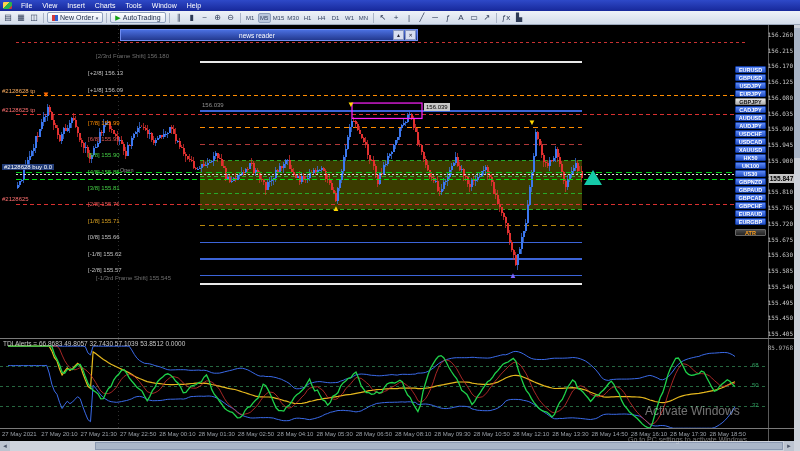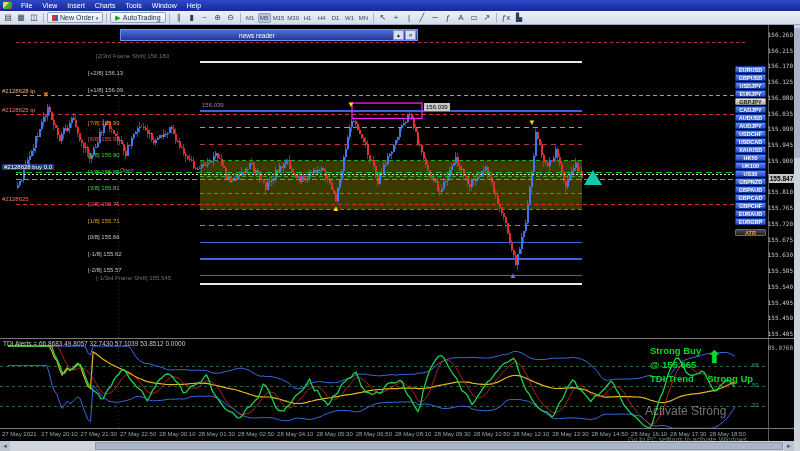--- a/index.html
+++ b/index.html
@@ -852,27 +852,20 @@
         <line x1="0" y1="47.104000000000006" x2="766" y2="47.104000000000006" stroke="#2f7f4f" stroke-width="0.8" stroke-dasharray="3,3" shape-rendering="crispEdges"></line>
         <line x1="0" y1="67.048" x2="766" y2="67.048" stroke="#2f7f4f" stroke-width="0.8" stroke-dasharray="3,3" shape-rendering="crispEdges"></line>
         <line x1="118" y1="0" x2="118" y2="89" stroke="#3c3c3c" stroke-width="0.8" stroke-dasharray="1,3" shape-rendering="crispEdges"></line>
         <polyline points="8.0,7.2 10.6,7.2 13.2,7.2 15.7,7.2 18.3,7.2 20.9,7.2 23.5,7.2 26.0,7.2 28.6,7.2 31.2,7.2 33.8,7.2 36.4,7.2 38.9,7.2 41.5,7.2 44.1,7.2 46.7,7.2 49.2,7.2 51.8,7.2 54.4,7.2 57.0,7.2 59.6,7.2 62.1,7.2 64.7,7.2 67.3,7.2 69.9,7.2 72.5,7.2 75.0,7.2 77.6,7.2 80.2,7.2 82.8,7.2 85.3,7.6 87.9,13.9 90.5,16.0 93.1,7.2 95.7,7.2 98.2,7.2 100.8,7.2 103.4,7.2 106.0,7.2 108.5,7.2 111.1,7.2 113.7,7.2 116.3,7.2 118.9,7.2 121.4,7.2 124.0,7.2 126.6,7.2 129.2,7.2 131.7,10.9 134.3,15.4 136.9,19.1 139.5,21.5 142.1,23.1 144.6,24.3 147.2,24.5 149.8,24.9 152.4,25.6 154.9,26.6 157.5,27.2 160.1,27.9 162.7,28.8 165.3,29.9 167.8,30.7 170.4,31.0 173.0,30.9 175.6,30.8 178.1,30.7 180.7,30.7 183.3,30.7 185.9,30.8 188.5,31.2 191.0,31.3 193.6,31.3 196.2,31.2 198.8,31.1 201.4,31.4 203.9,31.2 206.5,31.6 209.1,32.6 211.7,33.7 214.2,34.2 216.8,34.2 219.4,34.1 222.0,33.5 224.6,32.8 227.1,32.2 229.7,31.6 232.3,31.0 234.9,30.2 237.4,29.6 240.0,29.2 242.6,29.3 245.2,30.0 247.8,30.9 250.3,32.2 252.9,33.7 255.5,35.2 258.1,36.5 260.6,37.2 263.2,37.0 265.8,37.5 268.4,37.5 271.0,37.6 273.5,38.1 276.1,38.6 278.7,39.5 281.3,40.2 283.8,41.5 286.4,42.7 289.0,44.3 291.6,46.7 294.2,49.0 296.7,49.8 299.3,49.7 301.9,49.1 304.5,48.2 307.0,46.2 309.6,44.3 312.2,43.8 314.8,43.1 317.4,42.7 319.9,42.6 322.5,42.9 325.1,43.3 327.7,43.6 330.3,43.8 332.8,43.7 335.4,43.6 338.0,43.3 340.6,42.1 343.1,41.4 345.7,40.1 348.3,39.5 350.9,38.9 353.5,37.3 356.0,35.8 358.6,35.3 361.2,35.0 363.8,35.2 366.3,35.4 368.9,35.9 371.5,36.3 374.1,36.4 376.7,36.7 379.2,36.8 381.8,36.7 384.4,36.4 387.0,36.2 389.5,35.8 392.1,35.6 394.7,35.9 397.3,36.1 399.9,35.5 402.4,35.3 405.0,35.3 407.6,35.4 410.2,35.4 412.7,35.2 415.3,35.1 417.9,34.1 420.5,34.1 423.1,33.9 425.6,33.4 428.2,32.3 430.8,30.7 433.4,29.0 436.0,26.8 438.5,24.7 441.1,23.0 443.7,21.8 446.3,20.7 448.8,19.9 451.4,19.3 454.0,18.9 456.6,18.7 459.2,18.7 461.7,18.7 464.3,18.7 466.9,18.7 469.5,18.5 472.0,18.3 474.6,18.4 477.2,18.7 479.8,18.8 482.4,18.9 484.9,19.0 487.5,19.1 490.1,18.9 492.7,18.3 495.2,17.6 497.8,17.0 500.4,16.3 503.0,15.7 505.6,15.8 508.1,15.0 510.7,13.8 513.3,12.7 515.9,12.4 518.4,12.8 521.0,13.7 523.6,15.0 526.2,16.6 528.8,18.2 531.3,19.4 533.9,20.1 536.5,20.4 539.1,20.5 541.6,20.5 544.2,20.5 546.8,20.2 549.4,19.7 552.0,19.4 554.5,19.2 557.1,19.2 559.7,19.2 562.3,19.2 564.9,19.1 567.4,19.0 570.0,18.8 572.6,18.5 575.2,18.7 577.7,19.1 580.3,19.8 582.9,20.8 585.5,22.0 588.1,23.8 590.6,25.9 593.2,28.2 595.8,30.8 598.4,34.0 600.9,37.5 603.5,40.2 606.1,41.1 608.7,41.4 611.3,40.5 613.8,40.4 616.4,40.2 619.0,40.1 621.6,40.1 624.1,40.1 626.7,40.1 629.3,40.0 631.9,39.9 634.5,39.7 637.0,39.5 639.6,39.2 642.2,38.4 644.8,37.6 647.3,36.9 649.9,36.4 652.5,37.0 655.1,38.0 657.7,39.1 660.2,40.5 662.8,40.8 665.4,39.7 668.0,37.9 670.5,35.2 673.1,32.0 675.7,28.3 678.3,25.4 680.9,23.2 683.4,21.7 686.0,20.6 688.6,19.7 691.2,19.0 693.8,18.4 696.3,17.8 698.9,17.4 701.5,16.3 704.1,15.5 706.6,14.9 709.2,14.4 711.8,14.2 714.4,14.1 717.0,13.9 719.5,13.7 722.1,13.5 724.7,13.5 727.3,13.7 729.8,14.5 732.4,15.7 735.0,17.5" fill="none" stroke="#3a6ae8" stroke-width="1"></polyline>
         <polyline points="8.0,26.6 10.6,26.6 13.2,26.6 15.7,26.6 18.3,26.6 20.9,26.6 23.5,26.6 26.0,26.6 28.6,26.6 31.2,26.6 33.8,26.6 36.4,26.6 38.9,26.6 41.5,26.6 44.1,26.6 46.7,26.4 49.2,34.0 51.8,45.2 54.4,52.0 57.0,55.4 59.6,63.5 62.1,69.5 64.7,65.5 67.3,62.2 69.9,64.7 72.5,63.0 75.0,60.3 77.6,57.7 80.2,59.7 82.8,67.6 85.3,74.2 87.9,80.6 90.5,82.7 93.1,46.2 95.7,49.2 98.2,52.5 100.8,55.9 103.4,58.6 106.0,60.3 108.5,61.8 111.1,62.7 113.7,63.0 116.3,63.3 118.9,63.0 121.4,62.6 124.0,62.0 126.6,61.5 129.2,60.7 131.7,59.8 134.3,58.4 136.9,57.6 139.5,57.4 142.1,57.9 144.6,59.0 147.2,60.7 149.8,61.2 152.4,61.7 154.9,61.7 157.5,61.6 160.1,61.5 162.7,61.2 165.3,60.7 167.8,60.3 170.4,60.2 173.0,60.2 175.6,60.1 178.1,60.0 180.7,59.9 183.3,60.1 185.9,59.6 188.5,58.4 191.0,57.6 193.6,57.5 196.2,57.3 198.8,57.2 201.4,57.2 203.9,57.3 206.5,57.1 209.1,57.0 211.7,57.3 214.2,57.9 216.8,59.1 219.4,60.4 222.0,62.3 224.6,64.1 227.1,66.0 229.7,67.7 232.3,69.1 234.9,70.7 237.4,73.0 240.0,75.0 242.6,76.6 245.2,77.5 247.8,78.3 250.3,78.9 252.9,79.0 255.5,78.9 258.1,78.8 260.6,78.6 263.2,78.7 265.8,78.6 268.4,78.6 271.0,78.8 273.5,79.1 276.1,80.0 278.7,80.6 281.3,81.3 283.8,81.7 286.4,81.7 289.0,81.6 291.6,80.6 294.2,79.6 296.7,79.2 299.3,79.2 301.9,79.5 304.5,79.7 307.0,80.3 309.6,80.6 312.2,80.1 314.8,79.5 317.4,78.7 319.9,77.9 322.5,76.7 325.1,75.3 327.7,74.5 330.3,73.3 332.8,72.8 335.4,72.1 338.0,71.5 340.6,71.5 343.1,71.3 345.7,71.6 348.3,71.7 350.9,72.0 353.5,72.5 356.0,72.9 358.6,72.5 361.2,71.9 363.8,70.4 366.3,69.3 368.9,67.6 371.5,66.5 374.1,65.5 376.7,64.4 379.2,64.2 381.8,63.8 384.4,63.6 387.0,63.4 389.5,63.3 392.1,63.3 394.7,63.2 397.3,63.2 399.9,63.0 402.4,62.9 405.0,63.1 407.6,62.8 410.2,62.8 412.7,63.3 415.3,63.3 417.9,65.4 420.5,65.4 423.1,65.1 425.6,65.0 428.2,65.3 430.8,65.8 433.4,66.6 436.0,67.5 438.5,68.4 441.1,69.1 443.7,69.5 446.3,69.6 448.8,69.3 451.4,68.9 454.0,68.2 456.6,67.8 459.2,67.2 461.7,67.3 464.3,67.3 466.9,67.5 469.5,68.3 472.0,69.9 474.6,70.5 477.2,71.2 479.8,71.4 482.4,71.6 484.9,71.7 487.5,71.7 490.1,71.6 492.7,70.9 495.2,70.2 497.8,69.1 500.4,67.4 503.0,65.3 505.6,62.1 508.1,61.0 510.7,60.5 513.3,60.4 515.9,60.4 518.4,60.5 521.0,60.7 523.6,61.4 526.2,61.8 528.8,62.6 531.3,63.8 533.9,65.4 536.5,67.3 539.1,69.3 541.6,71.3 544.2,73.3 546.8,74.9 549.4,76.8 552.0,78.7 554.5,79.7 557.1,79.8 559.7,79.4 562.3,79.5 564.9,79.2 567.4,79.0 570.0,78.9 572.6,78.8 575.2,79.0 577.7,79.2 580.3,79.4 582.9,79.7 585.5,80.0 588.1,80.3 590.6,80.5 593.2,80.1 595.8,79.6 598.4,78.4 600.9,76.8 603.5,75.6 606.1,75.2 608.7,75.1 611.3,75.3 613.8,75.3 616.4,75.3 619.0,75.1 621.6,75.1 624.1,75.0 626.7,75.1 629.3,75.3 631.9,75.6 634.5,76.1 637.0,76.5 639.6,77.1 642.2,78.6 644.8,80.8 647.3,83.1 649.9,85.5 652.5,86.5 655.1,87.0 657.7,86.9 660.2,86.5 662.8,86.5 665.4,86.8 668.0,87.6 670.5,88.5 673.1,89.2 675.7,89.2 678.3,89.2 680.9,89.2 683.4,89.2 686.0,89.2 688.6,89.2 691.2,89.2 693.8,89.2 696.3,89.2 698.9,89.2 701.5,89.2 704.1,89.2 706.6,89.2 709.2,89.2 711.8,89.2 714.4,88.6 717.0,87.3 719.5,85.7 722.1,83.9 724.7,81.6 727.3,78.8 729.8,75.6 732.4,71.9 735.0,67.8" fill="none" stroke="#3a6ae8" stroke-width="1"></polyline>
         <polyline points="8.0,7.2 10.6,7.2 13.2,7.2 15.7,7.2 18.3,7.2 20.9,7.2 23.5,7.2 26.0,7.2 28.6,7.2 31.2,7.2 33.8,7.2 36.4,7.2 38.9,7.2 41.5,7.2 44.1,7.2 46.7,7.2 49.2,7.2 51.8,11.9 54.4,18.7 57.0,22.0 59.6,30.2 62.1,36.1 64.7,32.2 67.3,28.9 69.9,31.4 72.5,29.7 75.0,27.0 77.6,24.4 80.2,26.4 82.8,34.3 85.3,40.9 87.9,47.3 90.5,49.4 93.1,12.9 95.7,14.6 98.2,16.5 100.8,18.5 103.4,20.4 106.0,22.1 108.5,23.7 111.1,25.2 113.7,26.5 116.3,27.8 118.9,29.0 121.4,30.1 124.0,31.2 126.6,32.5 129.2,33.9 131.7,35.3 134.3,36.9 136.9,38.4 139.5,39.5 142.1,40.5 144.6,41.6 147.2,42.6 149.8,43.1 152.4,43.7 154.9,44.1 157.5,44.4 160.1,44.7 162.7,45.0 165.3,45.3 167.8,45.5 170.4,45.6 173.0,45.6 175.6,45.5 178.1,45.3 180.7,45.3 183.3,45.4 185.9,45.2 188.5,44.8 191.0,44.5 193.6,44.4 196.2,44.2 198.8,44.2 201.4,44.3 203.9,44.2 206.5,44.4 209.1,44.8 211.7,45.5 214.2,46.0 216.8,46.7 219.4,47.2 222.0,47.9 224.6,48.4 227.1,49.1 229.7,49.7 232.3,50.1 234.9,50.5 237.4,51.3 240.0,52.1 242.6,53.0 245.2,53.8 247.8,54.6 250.3,55.5 252.9,56.3 255.5,57.1 258.1,57.7 260.6,57.9 263.2,57.8 265.8,58.0 268.4,58.0 271.0,58.2 273.5,58.6 276.1,59.3 278.7,60.0 281.3,60.8 283.8,61.6 286.4,62.2 289.0,63.0 291.6,63.7 294.2,64.3 296.7,64.5 299.3,64.5 301.9,64.3 304.5,63.9 307.0,63.3 309.6,62.4 312.2,62.0 314.8,61.3 317.4,60.7 319.9,60.3 322.5,59.8 325.1,59.3 327.7,59.1 330.3,58.5 332.8,58.2 335.4,57.8 338.0,57.4 340.6,56.8 343.1,56.4 345.7,55.8 348.3,55.6 350.9,55.4 353.5,54.9 356.0,54.4 358.6,53.9 361.2,53.4 363.8,52.8 366.3,52.4 368.9,51.7 371.5,51.4 374.1,51.0 376.7,50.6 379.2,50.5 381.8,50.3 384.4,50.0 387.0,49.8 389.5,49.6 392.1,49.5 394.7,49.6 397.3,49.6 399.9,49.2 402.4,49.1 405.0,49.2 407.6,49.1 410.2,49.1 412.7,49.2 415.3,49.2 417.9,49.7 420.5,49.7 423.1,49.5 425.6,49.2 428.2,48.8 430.8,48.3 433.4,47.8 436.0,47.1 438.5,46.5 441.1,46.1 443.7,45.7 446.3,45.1 448.8,44.6 451.4,44.1 454.0,43.6 456.6,43.2 459.2,43.0 461.7,43.0 464.3,43.0 466.9,43.1 469.5,43.4 472.0,44.1 474.6,44.5 477.2,44.9 479.8,45.1 482.4,45.3 484.9,45.3 487.5,45.4 490.1,45.2 492.7,44.6 495.2,43.9 497.8,43.1 500.4,41.8 503.0,40.5 505.6,39.0 508.1,38.0 510.7,37.1 513.3,36.5 515.9,36.4 518.4,36.7 521.0,37.2 523.6,38.2 526.2,39.2 528.8,40.4 531.3,41.6 533.9,42.8 536.5,43.9 539.1,44.9 541.6,45.9 544.2,46.9 546.8,47.6 549.4,48.3 552.0,49.0 554.5,49.5 557.1,49.5 559.7,49.3 562.3,49.4 564.9,49.1 567.4,49.0 570.0,48.8 572.6,48.7 575.2,48.8 577.7,49.2 580.3,49.6 582.9,50.3 585.5,51.0 588.1,52.1 590.6,53.2 593.2,54.2 595.8,55.2 598.4,56.2 600.9,57.2 603.5,57.9 606.1,58.1 608.7,58.2 611.3,57.9 613.8,57.9 616.4,57.7 619.0,57.6 621.6,57.6 624.1,57.6 626.7,57.6 629.3,57.7 631.9,57.8 634.5,57.9 637.0,58.0 639.6,58.1 642.2,58.5 644.8,59.2 647.3,60.0 649.9,61.0 652.5,61.7 655.1,62.5 657.7,63.0 660.2,63.5 662.8,63.6 665.4,63.3 668.0,62.7 670.5,61.9 673.1,60.8 675.7,59.5 678.3,58.3 680.9,57.4 683.4,56.6 686.0,56.0 688.6,55.6 691.2,55.2 693.8,54.9 696.3,54.6 698.9,54.4 701.5,53.8 704.1,53.4 706.6,52.9 709.2,52.3 711.8,51.8 714.4,51.3 717.0,50.6 719.5,49.7 722.1,48.7 724.7,47.6 727.3,46.3 729.8,45.1 732.4,43.8 735.0,42.7" fill="none" stroke="#e6b81e" stroke-width="1.2"></polyline>
         <polyline points="8.0,7.2 10.6,7.2 13.2,7.2 15.7,7.2 18.3,7.2 20.9,7.2 23.5,7.2 26.0,7.2 28.6,7.2 31.2,7.2 33.8,7.2 36.4,7.2 38.9,7.2 41.5,7.2 44.1,7.2 46.7,7.2 49.2,7.2 51.8,7.2 54.4,7.2 57.0,7.2 59.6,10.0 62.1,16.1 64.7,21.7 67.3,25.7 69.9,28.5 72.5,30.1 75.0,30.8 77.6,29.9 80.2,28.6 82.8,28.9 85.3,30.6 87.9,32.8 90.5,35.7 93.1,39.4 95.7,43.5 98.2,47.9 100.8,51.9 103.4,54.2 106.0,54.6 108.5,54.6 111.1,53.4 113.7,51.2 116.3,48.4 118.9,44.1 121.4,40.3 124.0,37.5 126.6,35.9 129.2,35.1 131.7,36.2 134.3,37.3 136.9,39.9 139.5,42.6 142.1,46.1 144.6,49.2 147.2,52.6 149.8,53.7 152.4,54.5 154.9,53.7 157.5,52.4 160.1,50.3 162.7,46.9 165.3,42.7 167.8,40.4 170.4,38.3 173.0,37.6 175.6,38.1 178.1,38.8 180.7,41.1 183.3,44.0 185.9,46.3 188.5,48.0 191.0,48.8 193.6,49.2 196.2,49.1 198.8,47.9 201.4,46.0 203.9,43.6 206.5,41.9 209.1,42.0 211.7,43.1 214.2,44.7 216.8,47.3 219.4,50.2 222.0,55.1 224.6,59.8 227.1,63.6 229.7,66.1 232.3,68.8 234.9,71.2 237.4,73.6 240.0,75.0 242.6,75.6 245.2,75.0 247.8,74.4 250.3,73.3 252.9,71.0 255.5,68.3 258.1,65.4 260.6,61.5 263.2,57.9 265.8,55.3 268.4,53.3 271.0,53.2 273.5,53.7 276.1,56.0 278.7,59.2 281.3,63.6 283.8,66.4 286.4,68.3 289.0,69.1 291.6,68.3 294.2,66.1 296.7,63.8 299.3,61.1 301.9,58.0 304.5,55.6 307.0,51.7 309.6,49.1 312.2,48.5 314.8,48.0 317.4,47.6 319.9,49.3 322.5,51.0 325.1,54.3 327.7,58.5 330.3,59.0 332.8,60.0 335.4,60.4 338.0,59.3 340.6,56.6 343.1,54.1 345.7,49.7 348.3,47.2 350.9,44.4 353.5,41.3 356.0,38.5 358.6,39.0 361.2,39.4 363.8,41.4 366.3,43.5 368.9,45.7 371.5,49.3 374.1,51.9 376.7,53.1 379.2,54.0 381.8,54.0 384.4,52.4 387.0,51.5 389.5,49.1 392.1,48.2 394.7,46.7 397.3,45.0 399.9,43.2 402.4,43.4 405.0,44.9 407.6,46.9 410.2,49.2 412.7,52.6 415.3,56.5 417.9,61.6 420.5,63.2 423.1,62.0 425.6,59.7 428.2,55.3 430.8,49.6 433.4,42.7 436.0,34.6 438.5,28.8 441.1,24.4 443.7,21.6 446.3,21.0 448.8,21.5 451.4,23.3 454.0,26.2 456.6,29.6 459.2,34.3 461.7,39.0 464.3,42.9 466.9,46.7 469.5,50.8 472.0,55.0 474.6,57.4 477.2,58.7 479.8,58.3 482.4,57.8 484.9,55.8 487.5,52.8 490.1,48.9 492.7,45.8 495.2,42.1 497.8,39.2 500.4,35.9 503.0,33.1 505.6,30.5 508.1,27.9 510.7,25.6 513.3,23.7 515.9,23.0 518.4,24.5 521.0,26.8 523.6,30.7 526.2,34.9 528.8,40.2 531.3,46.3 533.9,51.9 536.5,56.4 539.1,60.8 541.6,63.7 544.2,66.8 546.8,69.0 549.4,71.4 552.0,73.2 554.5,73.9 557.1,72.9 559.7,71.6 562.3,69.5 564.9,66.4 567.4,61.9 570.0,56.9 572.6,52.0 575.2,49.6 577.7,48.0 580.3,46.8 582.9,47.5 585.5,49.0 588.1,51.6 590.6,55.2 593.2,56.3 595.8,57.1 598.4,57.9 600.9,57.2 603.5,56.4 606.1,54.1 608.7,51.2 611.3,49.1 613.8,48.1 616.4,47.6 619.0,48.5 621.6,50.6 624.1,53.6 626.7,57.7 629.3,62.4 631.9,66.1 634.5,69.9 637.0,73.2 639.6,75.7 642.2,78.5 644.8,80.8 647.3,83.0 649.9,85.1 652.5,85.0 655.1,83.7 657.7,80.5 660.2,76.2 662.8,70.9 665.4,63.8 668.0,55.4 670.5,48.2 673.1,41.0 675.7,34.7 678.3,29.7 680.9,26.0 683.4,24.8 686.0,25.3 688.6,26.6 691.2,28.8 693.8,31.4 696.3,33.4 698.9,34.7 701.5,34.6 704.1,34.8 706.6,35.5 709.2,36.7 711.8,39.0 714.4,41.6 717.0,43.7 719.5,46.0 722.1,47.2 724.7,47.3 727.3,46.4 729.8,45.6 732.4,44.4 735.0,44.6" fill="none" stroke="#d03030" stroke-width="0.8"></polyline>
         <polyline points="8.0,7.2 10.6,7.2 13.2,7.2 15.7,7.2 18.3,7.2 20.9,7.2 23.5,7.2 26.0,7.2 28.6,7.2 31.2,7.2 33.8,7.2 36.4,7.2 38.9,7.2 41.5,7.2 44.1,7.2 46.7,7.2 49.2,7.2 51.8,7.2 54.4,15.3 57.0,20.4 59.6,26.1 62.1,33.2 64.7,34.2 67.3,30.5 69.9,30.1 72.5,30.5 75.0,28.3 77.6,25.7 80.2,25.4 82.8,30.4 85.3,37.6 87.9,44.1 90.5,48.3 93.1,51.4 95.7,53.0 98.2,55.1 100.8,59.8 103.4,59.6 106.0,53.7 108.5,49.5 111.1,47.3 113.7,41.1 116.3,37.4 118.9,35.0 121.4,31.5 124.0,30.6 126.6,34.1 129.2,38.9 131.7,42.0 134.3,45.0 136.9,48.3 139.5,50.2 142.1,52.1 144.6,57.1 147.2,61.8 149.8,57.5 152.4,51.7 154.9,48.4 157.5,42.7 160.1,40.1 162.7,37.9 165.3,35.5 167.8,34.8 170.4,36.0 173.0,38.4 175.6,42.1 178.1,44.3 180.7,48.2 183.3,53.8 185.9,53.3 188.5,50.1 191.0,47.1 193.6,46.4 196.2,45.5 198.8,43.5 201.4,42.8 203.9,38.3 206.5,35.9 209.1,41.4 211.7,50.4 214.2,55.2 216.8,58.2 219.4,62.0 222.0,65.5 224.6,69.3 227.1,71.2 229.7,72.6 232.3,73.4 234.9,76.0 237.4,78.8 240.0,78.6 242.6,76.4 245.2,71.3 247.8,68.3 250.3,67.6 252.9,64.1 255.5,61.2 258.1,59.1 260.6,52.5 263.2,45.1 265.8,46.6 268.4,51.4 271.0,56.8 273.5,62.9 276.1,68.8 278.7,71.5 281.3,71.7 283.8,72.1 286.4,67.9 289.0,66.3 291.6,62.8 294.2,58.3 296.7,55.8 299.3,53.9 301.9,51.6 304.5,48.8 307.0,44.4 309.6,40.0 312.2,47.1 314.8,52.0 317.4,51.0 319.9,56.0 322.5,60.7 325.1,62.1 327.7,66.2 330.3,63.5 332.8,57.3 335.4,55.9 338.0,53.5 340.6,47.2 343.1,43.9 345.7,42.0 348.3,39.4 350.9,38.7 353.5,35.0 356.0,33.1 358.6,39.3 361.2,46.9 363.8,50.3 366.3,53.6 368.9,53.7 371.5,55.4 374.1,54.9 376.7,52.7 379.2,54.2 381.8,53.2 384.4,48.3 387.0,45.0 389.5,43.8 392.1,43.5 394.7,44.1 397.3,42.8 399.9,41.3 402.4,42.9 405.0,50.8 407.6,56.0 410.2,58.6 412.7,64.0 415.3,68.4 417.9,72.6 420.5,66.1 423.1,52.2 425.6,43.8 428.2,35.3 430.8,28.7 433.4,24.3 436.0,20.2 438.5,17.4 441.1,16.6 443.7,18.7 446.3,23.2 448.8,28.3 451.4,32.5 454.0,36.4 456.6,39.5 459.2,45.0 461.7,51.4 464.3,53.2 466.9,55.4 469.5,60.4 472.0,65.5 474.6,62.6 477.2,57.9 479.8,54.5 482.4,50.1 484.9,46.6 487.5,42.8 490.1,41.2 492.7,38.1 495.2,34.2 497.8,31.6 500.4,28.4 503.0,25.2 505.6,23.9 508.1,23.0 510.7,21.1 513.3,19.3 515.9,22.4 518.4,31.3 521.0,38.6 523.6,45.6 526.2,51.3 528.8,54.5 531.3,59.4 533.9,63.3 536.5,66.5 539.1,69.5 541.6,71.4 544.2,72.4 546.8,73.0 549.4,75.3 552.0,77.9 554.5,75.4 557.1,68.4 559.7,63.3 562.3,60.5 564.9,54.7 567.4,48.5 570.0,44.8 572.6,40.9 575.2,43.0 577.7,49.4 580.3,50.6 582.9,52.9 585.5,56.2 588.1,59.0 590.6,62.5 593.2,59.5 595.8,56.1 598.4,56.1 600.9,53.3 603.5,51.0 606.1,48.0 608.7,44.5 611.3,42.1 613.8,45.3 616.4,51.0 619.0,54.5 621.6,61.4 624.1,66.2 626.7,69.2 629.3,72.7 631.9,74.9 634.5,77.2 637.0,79.2 639.6,82.0 642.2,84.9 644.8,87.0 647.3,88.4 649.9,89.2 652.5,84.0 655.1,74.6 657.7,66.3 660.2,58.5 662.8,53.4 665.4,45.0 668.0,35.6 670.5,29.2 673.1,24.3 675.7,19.3 678.3,19.0 680.9,22.9 683.4,27.8 686.0,33.1 688.6,35.4 691.2,36.4 693.8,36.0 696.3,35.1 698.9,34.7 701.5,32.1 704.1,33.2 706.6,38.5 709.2,43.2 711.8,48.2 714.4,52.3 717.0,51.3 719.5,47.4 722.1,45.1 724.7,43.1 727.3,40.7 729.8,42.2 732.4,45.1 735.0,47.8" fill="none" stroke="#1fd24a" stroke-width="1.3"></polyline>
       </svg>
     <div id="tdi-title">TDI Alerts = 66.8683 49.8057 32.7430 57.1039 53.8512 0.0000</div>
-    <div id="strong-buy">
-      <span>Strong Buy</span>
-      <span id="sb-arrow">⬆</span>
-      <span>@ 155.665</span>
-      <span>TDI Trend</span>
-      <span>Strong Up</span>
-    </div>
   <div class="tdi-lvl" style="top: 23.16px;">68</div>
       <div class="tdi-lvl" style="top: 43.104px;">50</div>
       <div class="tdi-lvl" style="top: 63.048px;">32</div>
     </div>
 
   <div class="divider abs" style="top:428px"></div>
 
   <div id="timeaxis" class="abs">
       <span class="tlab" style="left: 2px;">27 May 2021</span>
       <span class="tlab" style="left: 41.3px;">27 May 20:10</span>
@@ -898,16 +891,16 @@
   <div id="hscroll" class="abs">
     <span class="harrow" style="left:0">◄</span>
     <div id="hthumb"></div>
     <span class="harrow" style="right:0">►</span>
   </div>
 
   <div id="vscroll" class="abs">
     <div id="vthumb"></div>
   </div>
 
-  <div id="wm1" class="abs wm">Activate Strong</div>
+  <div id="wm1" class="abs wm">Activate Windows</div>
   <div id="wm2" class="abs wm">Go to PC settings to activate Windows.</div>
 
 </div>
 
 </body></html>

